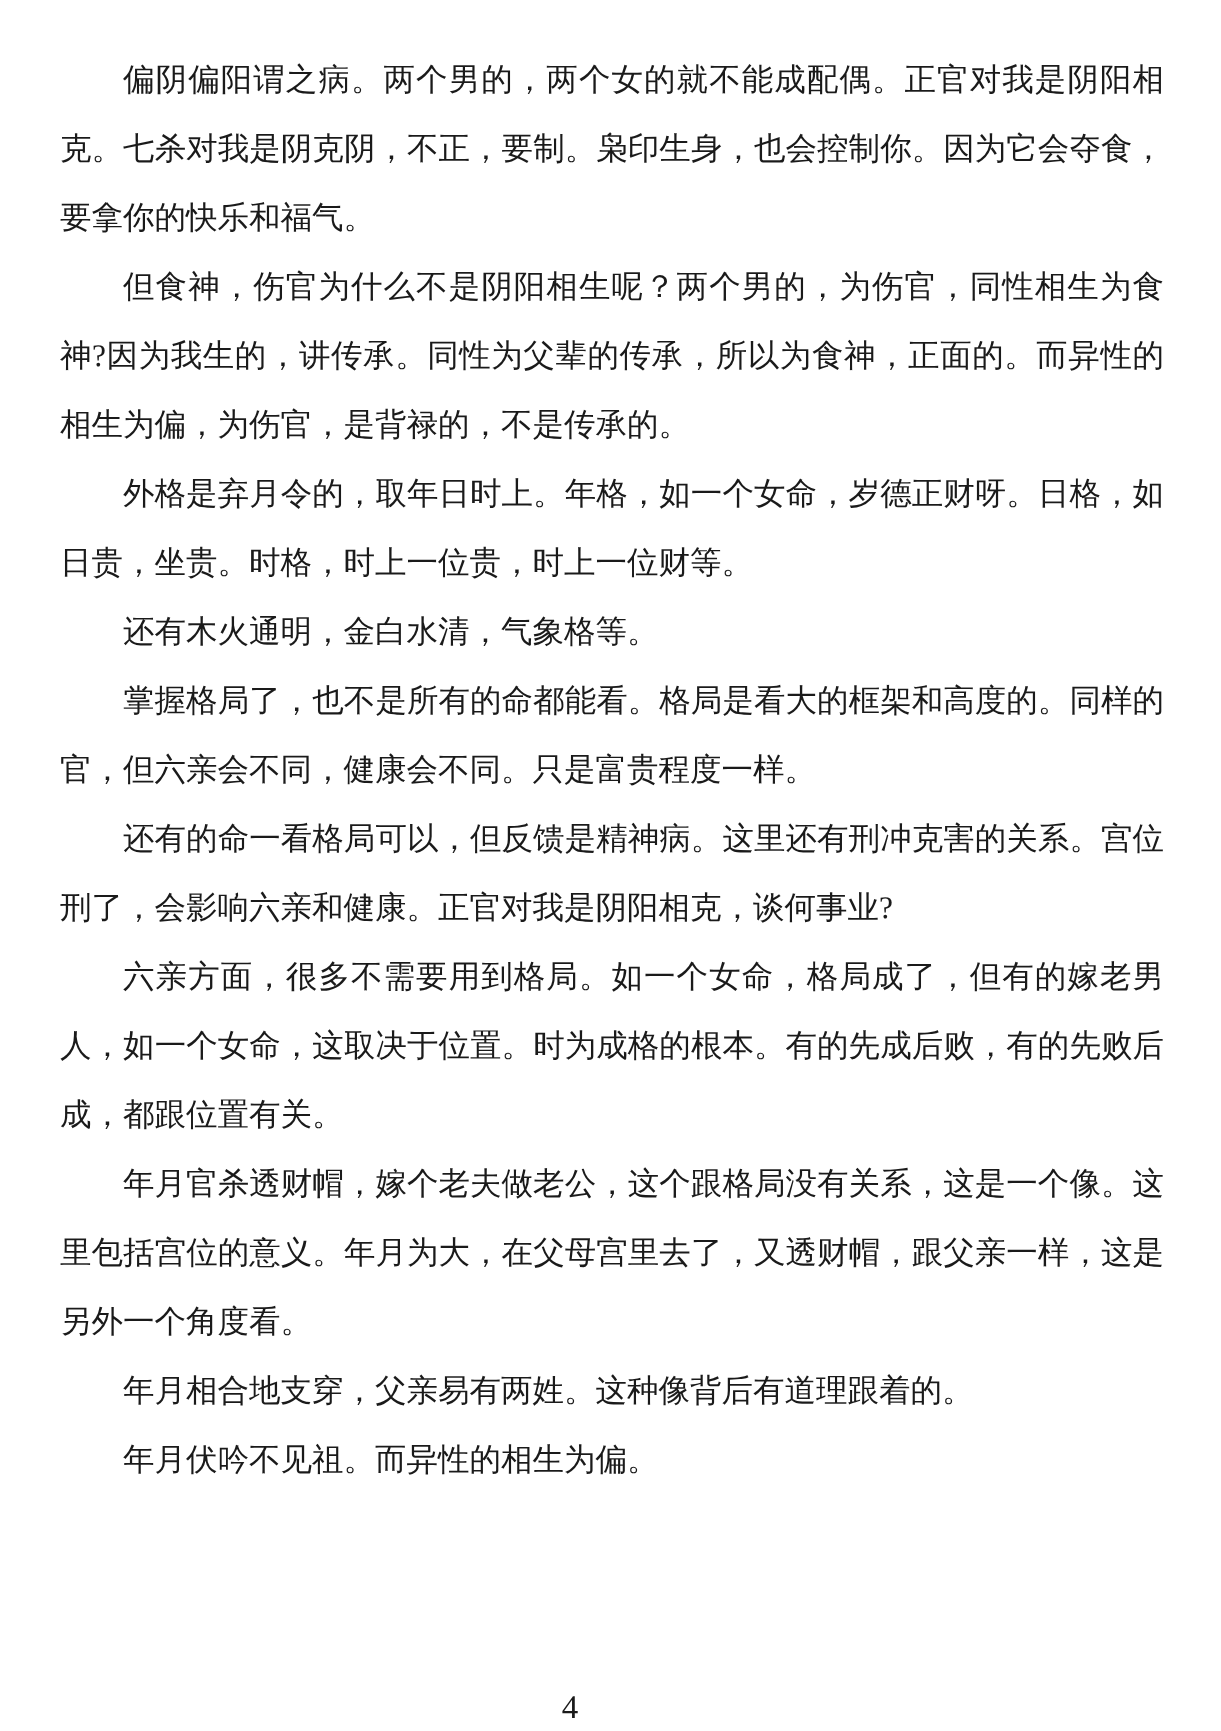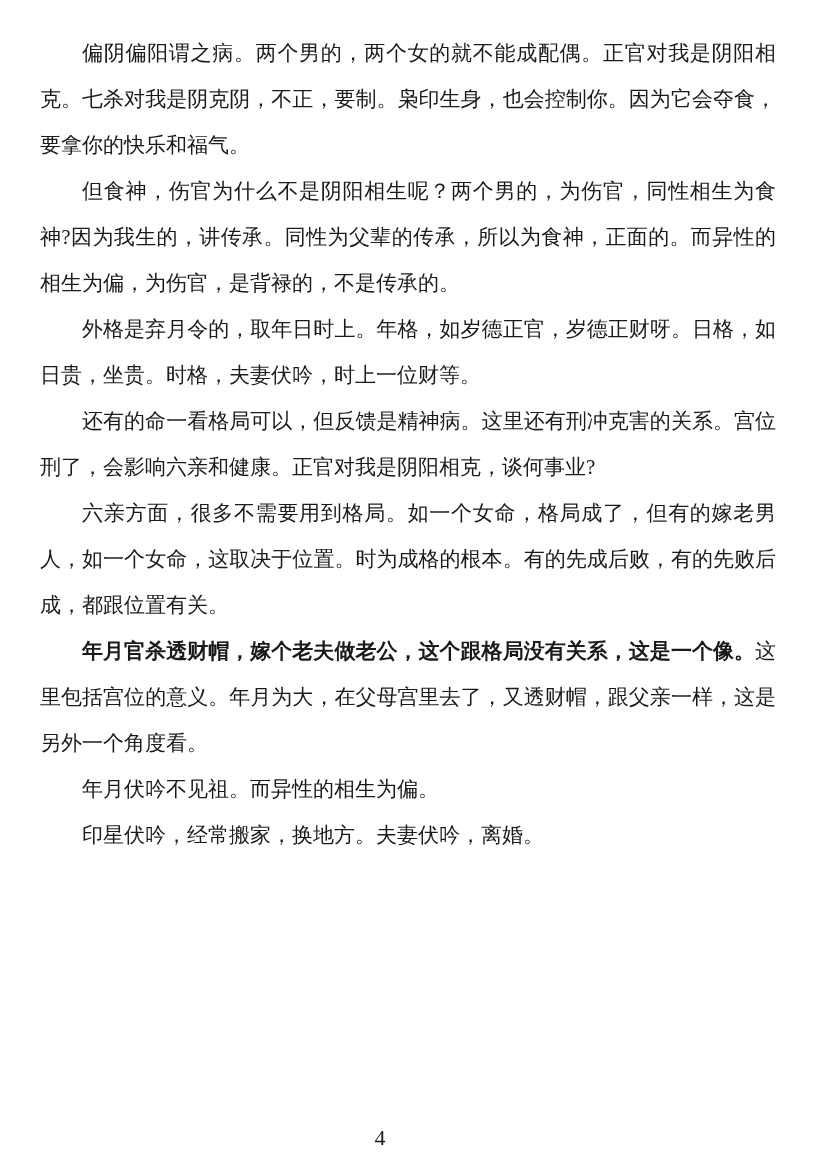--- a/index.html
+++ b/index.html
@@ -31,42 +31,44 @@
     line-height: 46px;
     color: var(--text-color);
     text-align: justify;
     letter-spacing: 0;
   }
   .para {
     margin: 0;
     text-indent: 2em;
   }
   .para b {
-    font-weight: bold;
+    font-weight: normal;
   }
   .page-number {
     position: absolute;
     top: 1122px;
     left: 0;
     width: 760px; 
     text-align: center;
     font-family: "Liberation Serif", "DejaVu Serif", serif;
     font-size: 22px;
     line-height: 32px;
     color: var(--text-color);
   }
 </style>
 </head>
 <body>
 
 <div class="page">
   <div class="content">
     <p class="para">偏阴偏阳谓之病。两个男的，两个女的就不能成配偶。正官对我是阴阳相克。七杀对我是阴克阴，不正，要制。枭印生身，也会控制你。因为它会夺食，要拿你的快乐和福气。</p>
     <p class="para">但食神，伤官为什么不是阴阳相生呢？两个男的，为伤官，同性相生为食神?因为我生的，讲传承。同性为父辈的传承，所以为食神，正面的。而异性的相生为偏，为伤官，是背禄的，不是传承的。</p>
-    <p class="para">外格是弃月令的，取年日时上。年格，如岁德正官，岁德正财呀。日格，如日贵，坐贵。时格，夫妻伏吟，时上一位财等。</p>
+    <p class="para">外格是弃月令的，取年日时上。年格，如一个女命，岁德正财呀。日格，如日贵，坐贵。时格，时上一位贵，时上一位财等。</p>
+    <p class="para">还有木火通明，金白水清，气象格等。</p>
+    <p class="para">掌握格局了，也不是所有的命都能看。格局是看大的框架和高度的。同样的官，但六亲会不同，健康会不同。只是富贵程度一样。</p>
     <p class="para">还有的命一看格局可以，但反馈是精神病。这里还有刑冲克害的关系。宫位刑了，会影响六亲和健康。正官对我是阴阳相克，谈何事业?</p>
     <p class="para">六亲方面，很多不需要用到格局。如一个女命，格局成了，但有的嫁老男人，如一个女命，这取决于位置。时为成格的根本。有的先成后败，有的先败后成，都跟位置有关。</p>
     <p class="para"><b>年月官杀透财帽，嫁个老夫做老公，这个跟格局没有关系，这是一个像。</b><span>这里包括宫位的意义。年月为大，在父母宫里去了，又透财帽，跟父亲一样，这是另外一个角度看。</span></p>
+    <p class="para">年月相合地支穿，父亲易有两姓。这种像背后有道理跟着的。</p>
     <p class="para">年月伏吟不见祖。而异性的相生为偏。</p>
-    <p class="para">印星伏吟，经常搬家，换地方。夫妻伏吟，离婚。</p>
   </div>
   <div class="page-number">4</div>
 </div>
 
 </body></html>

